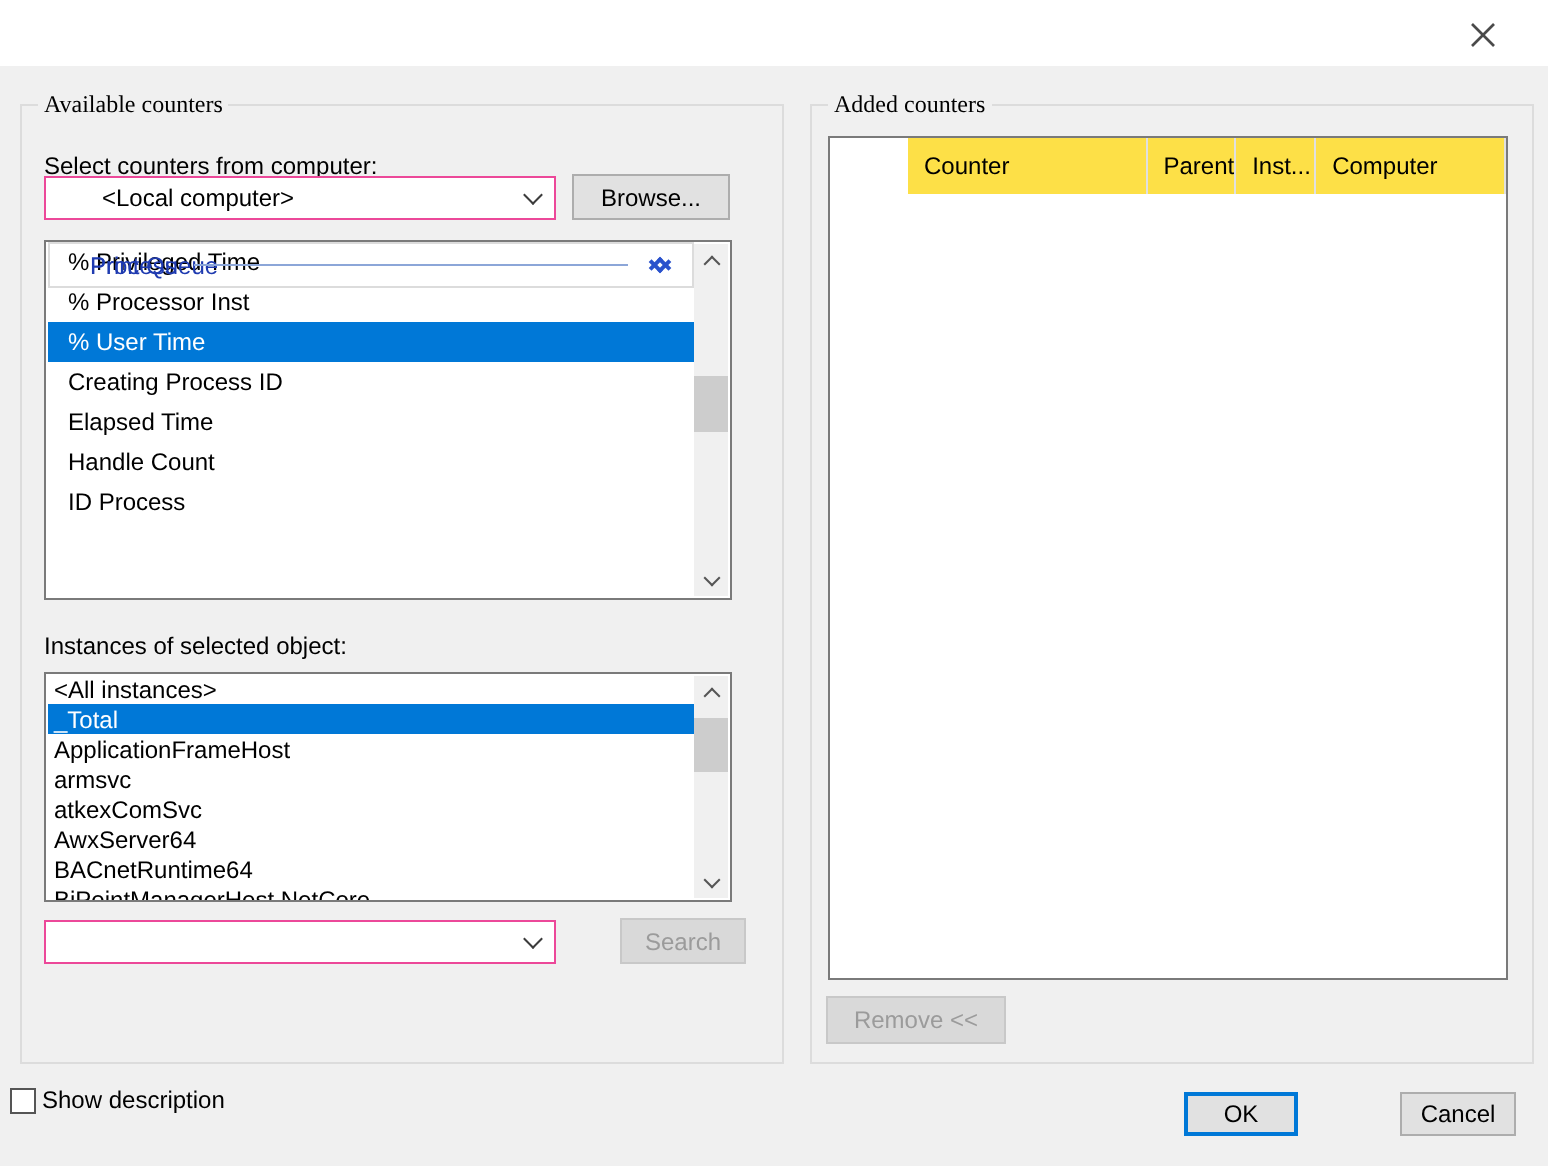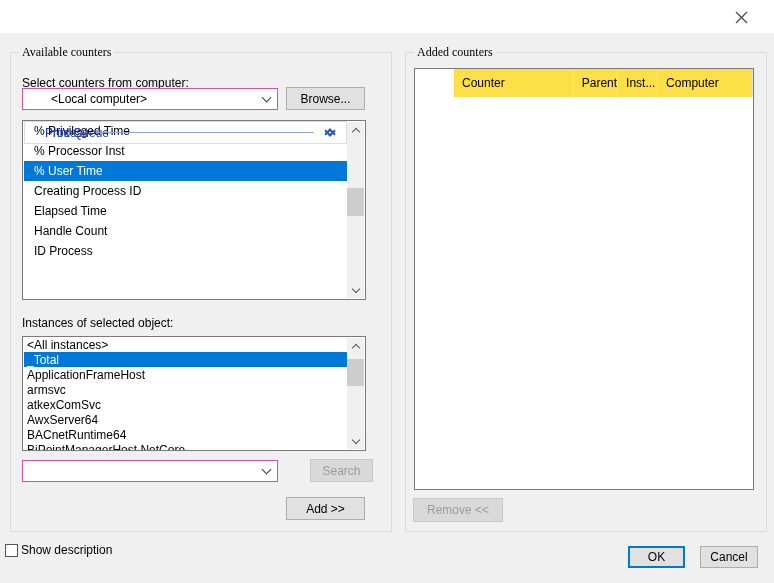--- a/index.html
+++ b/index.html
@@ -8,21 +8,21 @@
   .titlebar{position:absolute;left:0;top:0;width:774px;height:33px;background:#ffffff;}
   .close-btn{position:absolute;right:18px;top:4px;width:30px;height:26px;display:flex;align-items:center;justify-content:center;cursor:pointer;}
   .group{position:absolute;border:1px solid #dcdcdc;background:transparent;}
   .group-label{position:absolute;top:-8px;left:8px;background:#f0f0f0;padding:0 3px;white-space:nowrap;font-family:Liberation Serif, serif;}
   .lbl{position:absolute;white-space:nowrap;}
   .combo{position:absolute;background:#fff;border:1px solid #ec4899;display:flex;align-items:center;box-sizing:border-box;padding-left:23px;}
   .combo .val{flex:1;padding-left:5px;overflow:hidden;white-space:nowrap;}
   .combo .drop{width:22px;display:flex;align-items:center;justify-content:center;align-self:stretch;}
   .btn{position:absolute;background:#e1e1e1;border:1px solid #adadad;display:flex;align-items:center;justify-content:center;box-sizing:border-box;font-size:12px;cursor:pointer;}
   .btn.disabled{background:#d9d9d9;border-color:#c8c8c8;color:#9b9b9b;cursor:default;}
-  .btn.focused{border:2px solid #0078d7;margin-left:36px;}
+  .btn.focused{border:2px solid #0078d7;}
   .listbox{position:absolute;background:#fff;border:1px solid #7a7a7a;box-sizing:border-box;}
   .list-content{position:absolute;left:1px;top:0;right:18px;bottom:0;overflow:hidden;}
   .crow{display:flex;align-items:center;width:100%;box-sizing:border-box;}
   .crow.group{height:23px;padding-left:20px;}
   .crow.item{height:20px;padding-left:10px;}
   .crow.item.selected{background:#0078d7;color:#fff;}
   .gtext{color:#1f3bb0;white-space:nowrap;}
   .gline{flex:1;height:1px;background:#8ca6d8;margin:0 12px 0 9px;}
   .irow{display:flex;align-items:center;height:15px;padding-left:3px;box-sizing:border-box;white-space:nowrap;}
   .irow.selected{background:#0078d7;color:#fff;}
@@ -131,21 +131,20 @@
   </div>
 
   <div class="combo" style="left:22px;top:460px;width:256px;height:22px;">
     <span class="val"></span>
     <span class="drop">
         <span class="cchev"></span>
       </span>
   </div>
   <div class="btn disabled" style="left:286px;top:459px;width:63px;height:23px;margin-left:24px;">Search</div>
 
-  <div class="btn" style="left:286px;top:497px;width:79px;height:23px;">Add &gt;&gt;</div>
 
   <div class="group" style="left:405px;top:52px;width:360px;height:478px;">
     <span class="group-label">Added counters</span>
   </div>
 
   <div class="listview" style="left:414px;top:68px;width:340px;height:422px;">
     <div class="lv-header" id="lv-header">
         <div class="hcol" style="width: 134px;">
           <span>Counter</span>
         </div>

